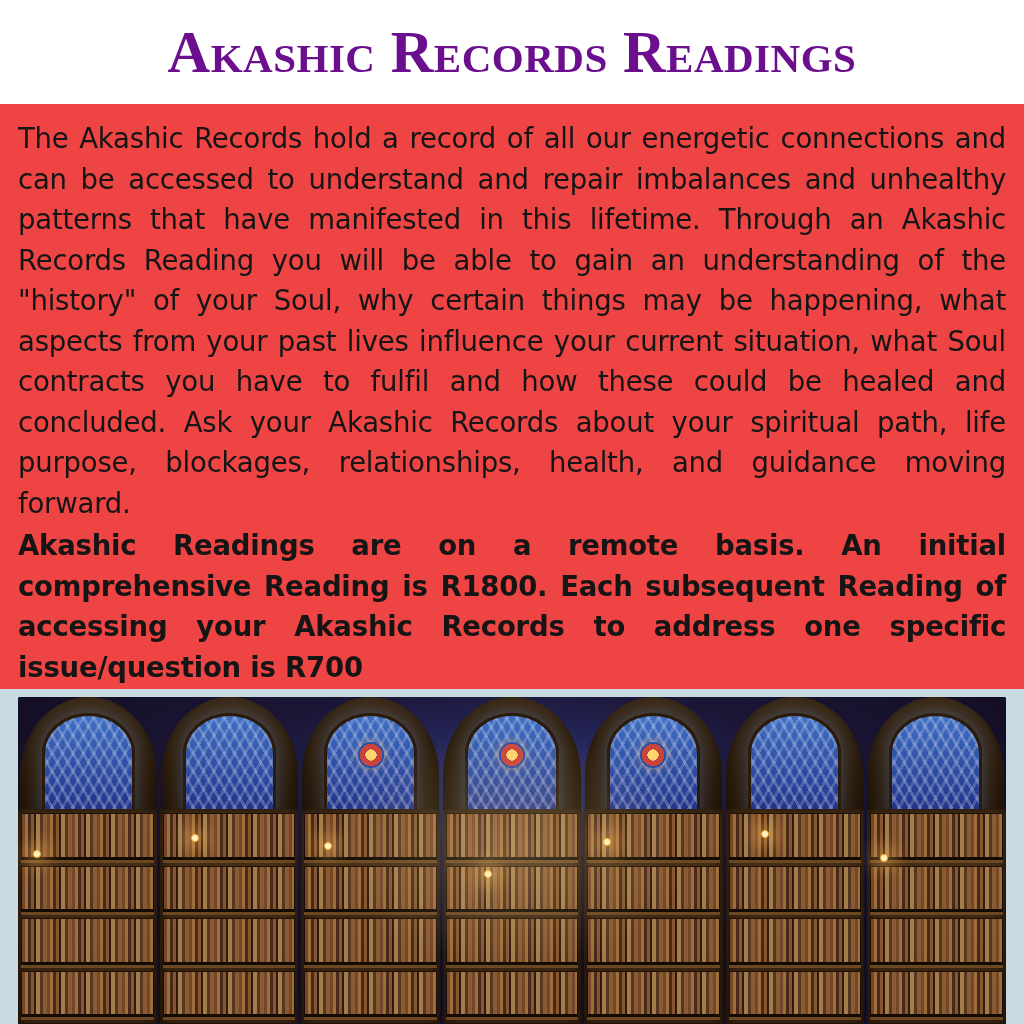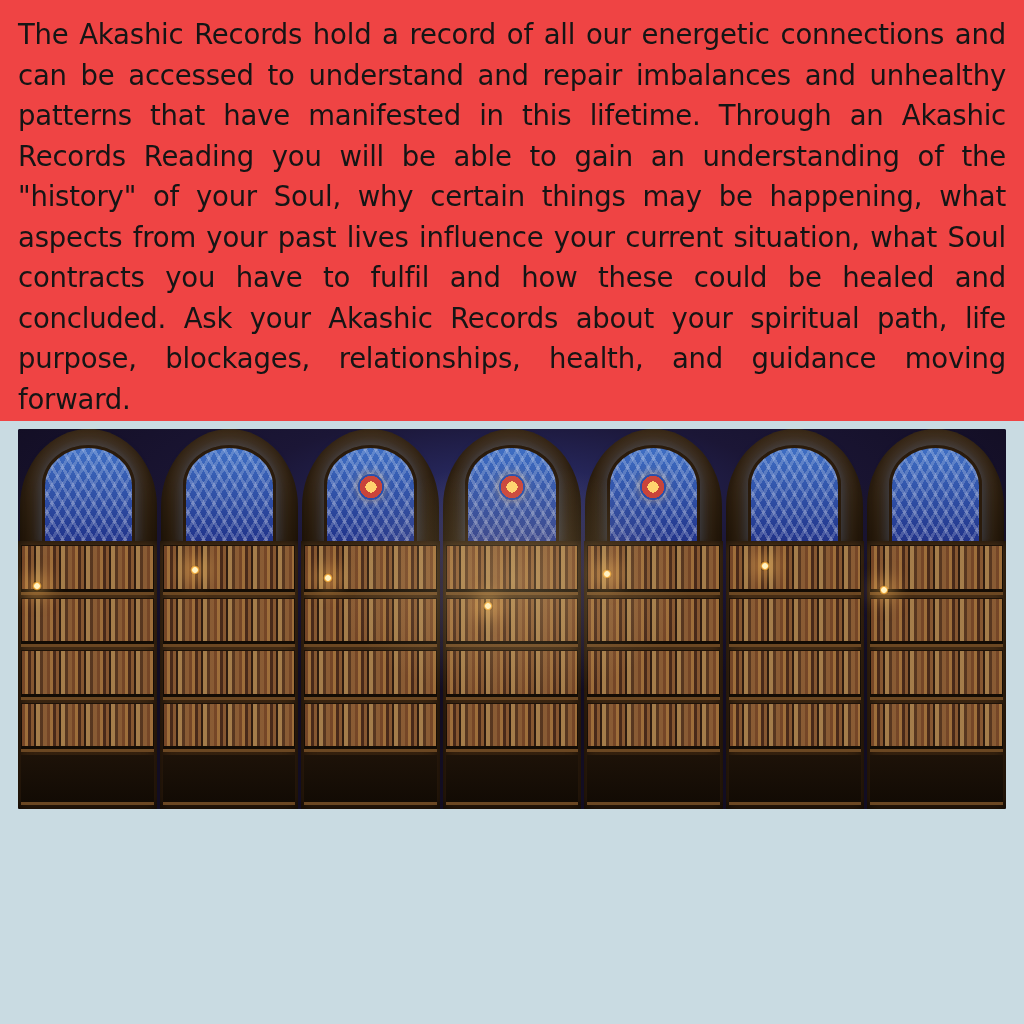--- a/index.html
+++ b/index.html
@@ -163,23 +163,27 @@
     transform: translate(-50%,-50%);
     background: radial-gradient(ellipse, rgba(255,225,160,.22), rgba(255,225,160,0) 70%);
     pointer-events: none;
   }
 </style>
 </head>
 <body>
 
 <div class="page">
 
+  <div class="title-bar">
+    <div class="title-text">Akashic Records Readings</div>
+  </div>
 
   <div class="body-block">
     <p class="para">The Akashic Records hold a record of all our energetic connections and can be accessed to understand and repair imbalances and unhealthy patterns that have manifested in this lifetime. Through an Akashic Records Reading you will be able to gain an understanding of the "history" of your Soul, why certain things may be happening, what aspects from your past lives influence your current situation, what Soul contracts you have to fulfil and how these could be healed and concluded. Ask your Akashic Records about your  spiritual path, life purpose, blockages, relationships, health, and guidance moving forward.</p>
+    <p class="para bold">Akashic Readings are on a remote basis. An initial comprehensive Reading is R1800. Each subsequent Reading of accessing your Akashic Records to address one specific issue/question is R700</p>
   </div>
 
   <div class="image-wrap">
     <div class="library">
 
       <div class="vaultrow">
         <div class="arch">
             <div class="window"></div>
           </div>
         <div class="arch">

